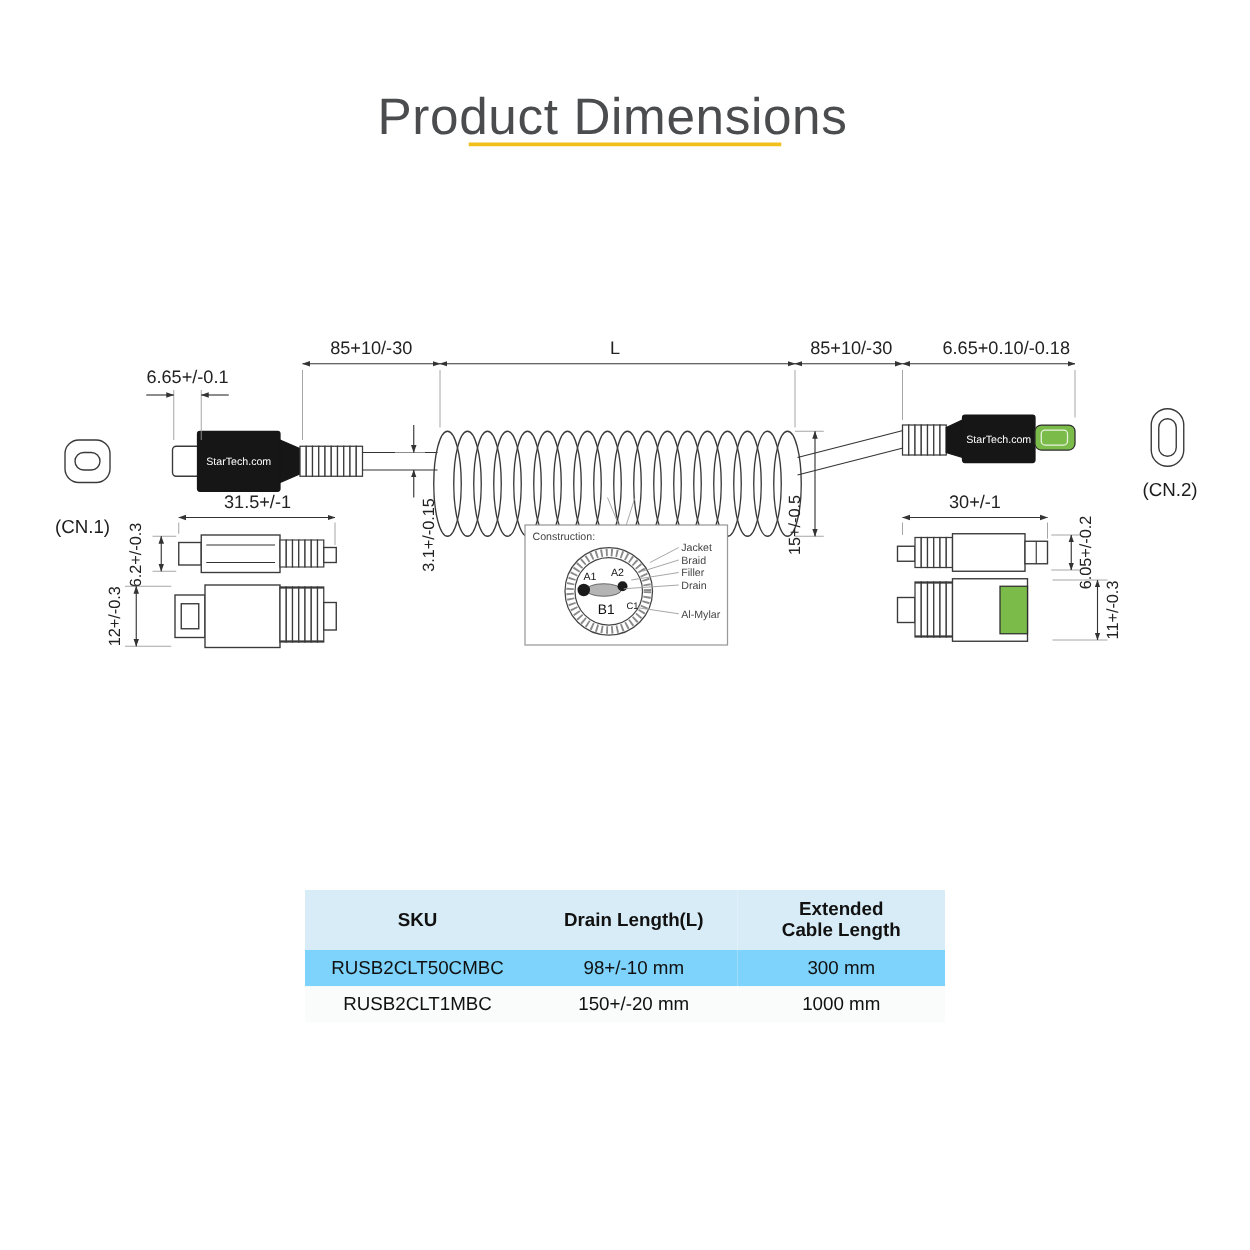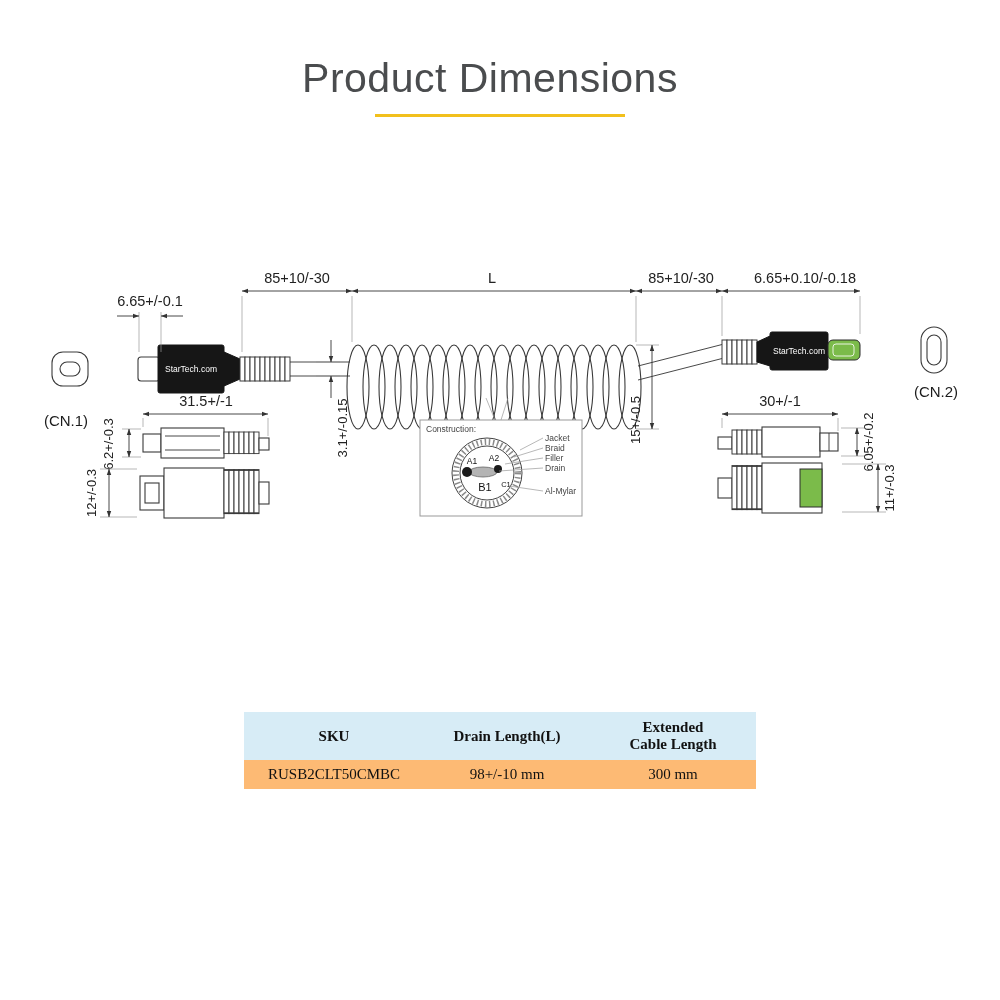--- a/index.html
+++ b/index.html
@@ -1,42 +1,42 @@
 <!DOCTYPE html>
 <html><head>
 <meta charset="utf-8">
 <style>
   * { margin:0; padding:0; box-sizing:border-box; }
   html,body { width:1000px; height:1000px; background:#ffffff; font-family:"Liberation Sans", sans-serif; }
   .stage { position:relative; width:1000px; height:1000px; background:#fff; overflow:hidden; }
 
-  h1.title { position:absolute; top:55px; left:0; width:980px; text-align:center;
+  h1.title { position:absolute; top:70px; left:0; width:980px; text-align:center;
              font-size:41px; font-weight:400; color:#4a4c4e; letter-spacing:.5px; }
   .rule { position:absolute; top:114px; left:375px; width:250px; height:3px; background:#f2c01c; }
 
   svg.drawing { position:absolute; top:0; left:0; }
   svg .ln   { stroke:#3a3a3a; stroke-width:1.1; fill:#fff; }
   svg .lnf  { stroke:#3a3a3a; stroke-width:1.1; fill:none; }
   svg .dark { fill:#161616; stroke:#161616; }
   svg .dim  { stroke:#333; stroke-width:.9; fill:none; }
   svg .ext  { stroke:#999; stroke-width:.7; fill:none; }
   svg text  { font-family:"Liberation Sans", sans-serif; fill:#222; }
   svg .d14  { font-size:14.5px; text-anchor:middle; }
   svg .d13  { font-size:13px; text-anchor:middle; }
   svg .cn   { font-size:15px; text-anchor:middle; fill:#1c1c1c; }
   svg .brand{ font-size:8.5px; text-anchor:middle; fill:#ffffff; }
   svg .cons { font-size:8.5px; fill:#444; }
   svg .wire { font-size:8.5px; text-anchor:middle; fill:#111; }
 
-  .tablewrap { position:absolute; top:712px; left:244px; width:512px;font-family:Liberation Serif, serif; }
+  .tablewrap { position:absolute; top:712px; left:244px; width:512px; }
   table.spec { width:100%; border-collapse:collapse; font-size:15px; color:#111; text-align:center; }
   table.spec th { background:#d7ecf6; font-weight:700; padding:5px 8px; height:48px;
                   white-space:pre-line; vertical-align:middle; }
   table.spec td { padding:5px 8px; height:29px; }
-  table.spec tbody tr:nth-child(1) { background:#fdba74; }
+  table.spec tbody tr:nth-child(1) { background:#7dd3fc; }
   table.spec tbody tr:nth-child(2) { background:#fafbfb; }
 </style>
 </head>
 <body>
 
 <div class="stage">
 
   <h1 class="title">Product Dimensions</h1>
   <div class="rule"></div>
 
@@ -280,17 +280,22 @@
           <th style="width:166px">Extended
 Cable Length</th>
         </tr>
       </thead>
       <tbody>
         <tr>
           <td>RUSB2CLT50CMBC</td>
           <td>98+/-10 mm</td>
           <td>300 mm</td>
         </tr>
+        <tr>
+          <td>RUSB2CLT1MBC</td>
+          <td>150+/-20 mm</td>
+          <td>1000 mm</td>
+        </tr>
       </tbody>
     </table>
   </div>
 
 </div>
 
 </body></html>

